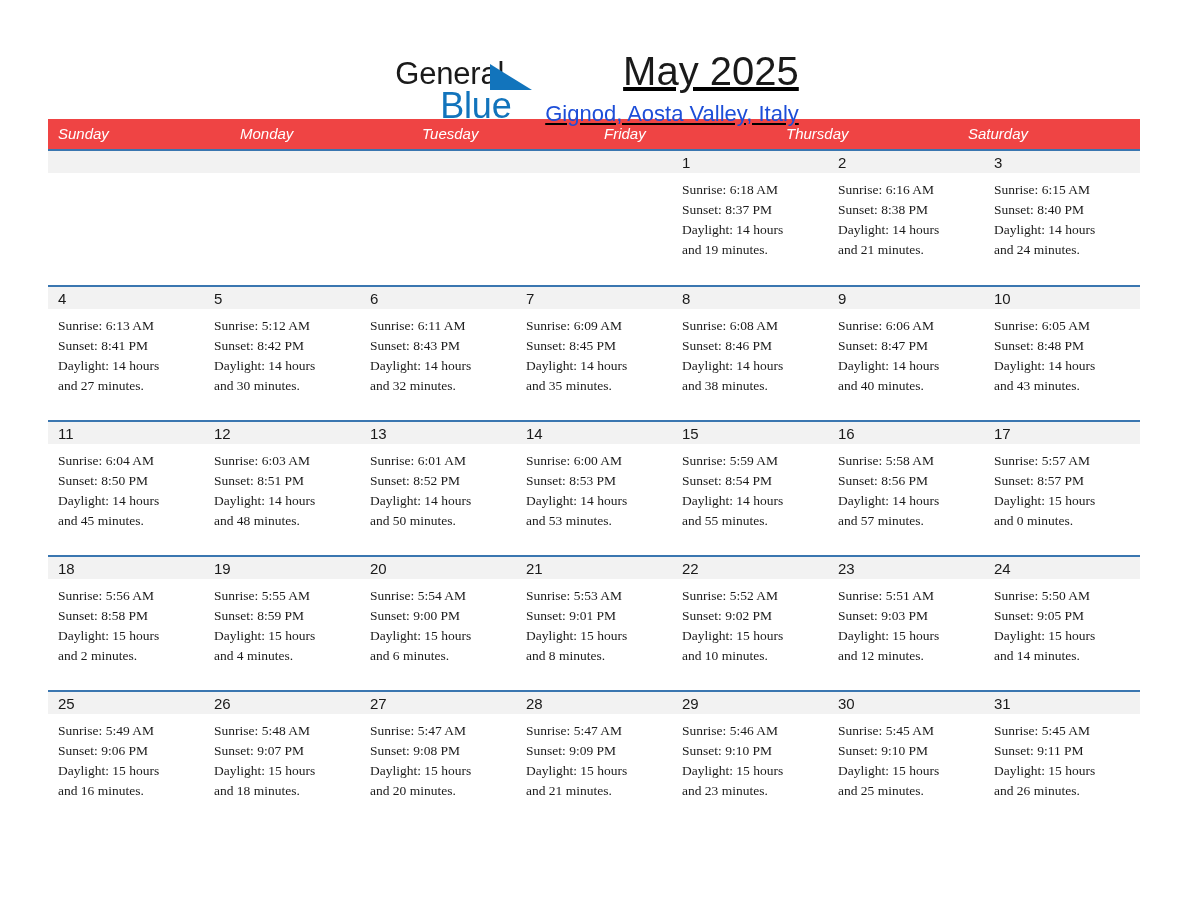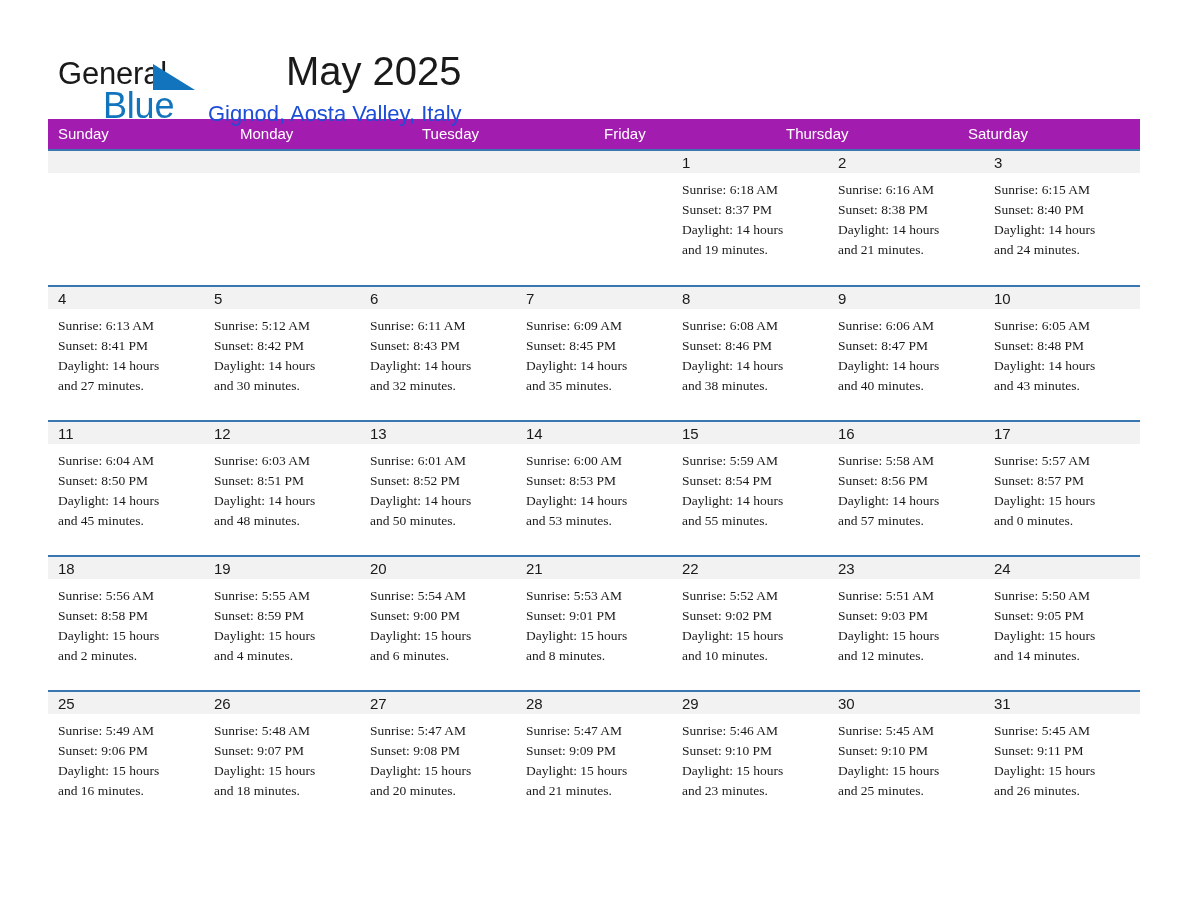--- a/index.html
+++ b/index.html
@@ -16,21 +16,21 @@
     position: relative;
     width: 1188px;
     height: 918px;
     background: #ffffff;
   }
 
   
   .header {
     display: flex;
     align-items: flex-start;
-    justify-content: flex-start;
+    justify-content: center;
     padding: 48px 52px 0 58px;
     height: 112px;
   }
   .logo {
     position: relative;
     width: 150px;
     height: 72px;
     line-height: 1;
   }
   .logo-general {
@@ -55,20 +55,21 @@
     font-size: 36px;
     color: #1274bc;
     position: absolute;
     top: 40px;
     left: 45px;
     letter-spacing: -0.2px;
   }
   .title-block {
     text-align: right;
     padding-top: 2px;
+    text-decoration: underline;
   }
   .title {
     font-size: 40px;
     color: #1a1a1a;
     line-height: 1.05;
     font-weight: 400;
     letter-spacing: 0px;
   }
   .subtitle {
     font-size: 22px;
@@ -77,22 +78,23 @@
     font-weight: 400;
   }
 
   
   .calendar {
     margin: 7px 48px 0 48px;
     width: 1092px;
   }
   .weekdays {
     display: flex;
-    background: #a21caf;
+    background: #ef4444;
     height: 30px;
+    font-style: italic;
   }
   .weekday {
     flex: 1 1 0;
     color: #ffffff;
     font-size: 15px;
     line-height: 30px;
     padding-left: 10px;
     white-space: nowrap;
   }
 

